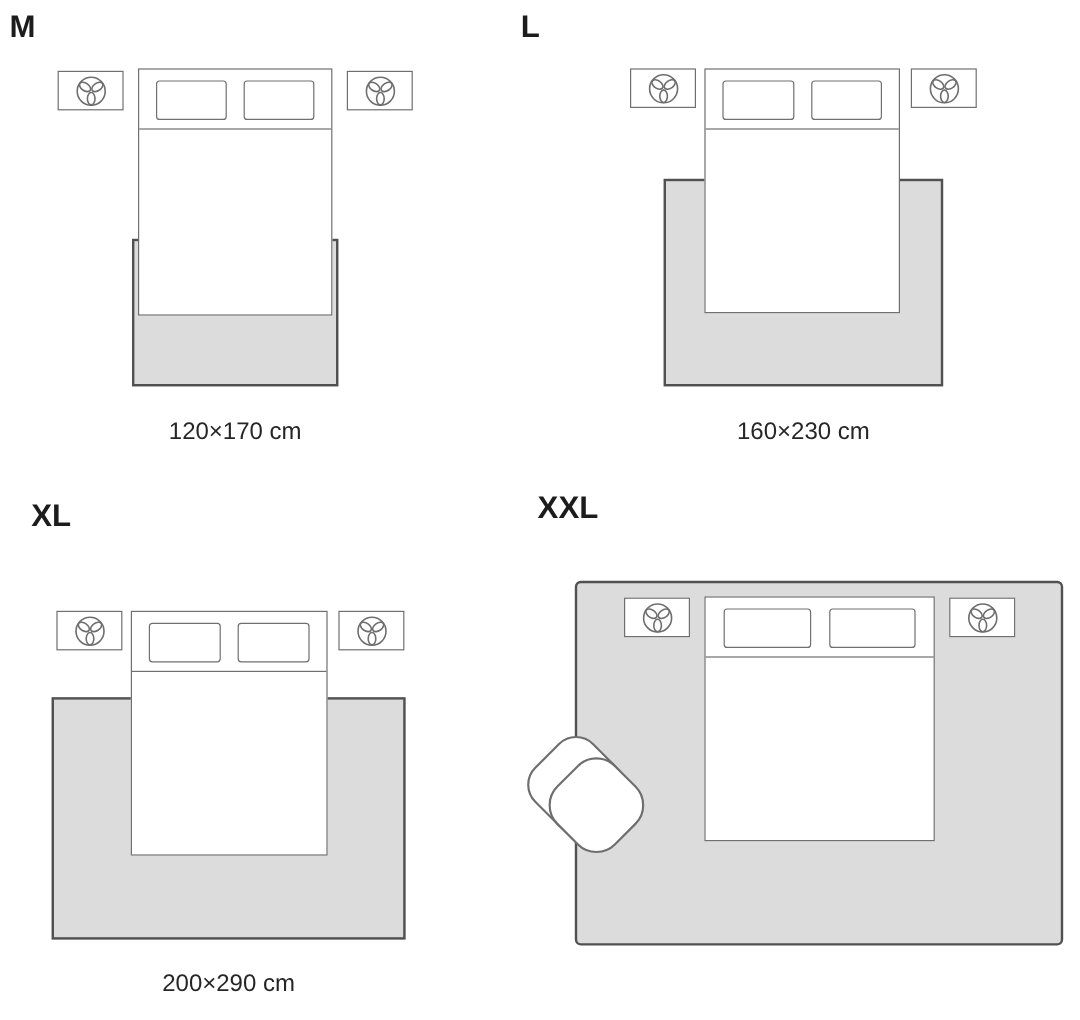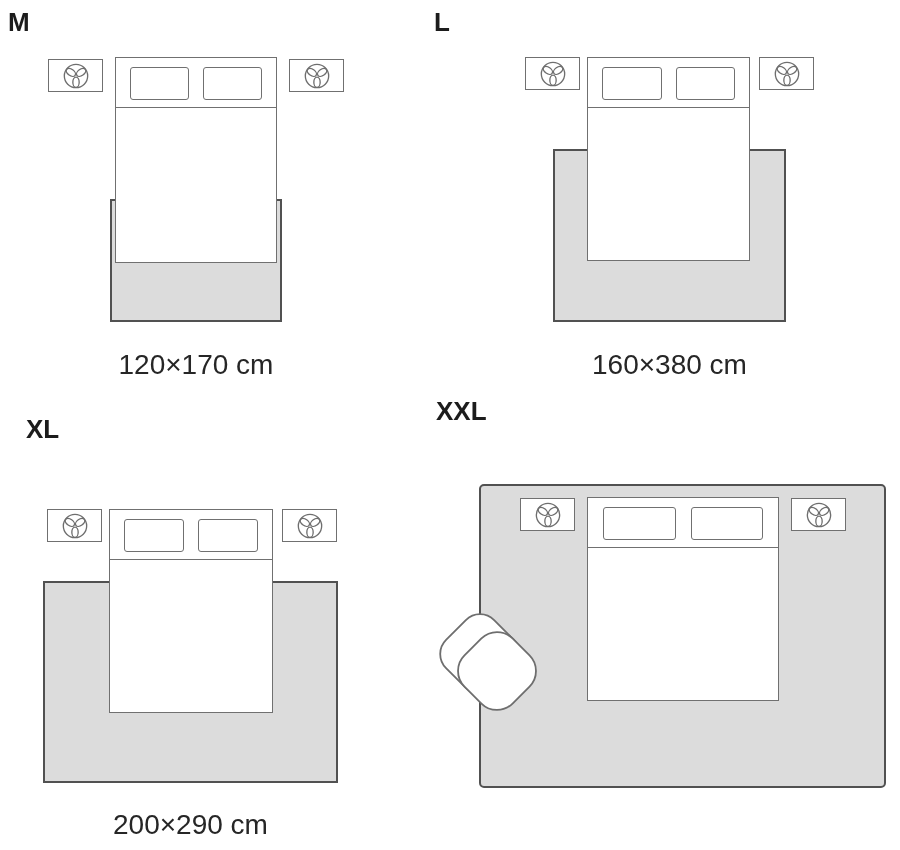--- a/index.html
+++ b/index.html
@@ -5,21 +5,21 @@
   html,body{margin:0;padding:0;background:#ffffff;}
   .canvas{
     position:relative;width:900px;height:850px;background:#ffffff;overflow:hidden;
     font-family:"Liberation Sans",sans-serif;color:#1c1c1c;
   }
   .quadrant{position:absolute;inset:0;}
   .q-label{
     position:absolute;font-size:26px;font-weight:700;line-height:1.2;color:#1c1c1c;
   }
   .dim-label{
-    position:absolute;font-size:28px;font-weight:400;line-height:1.2;color:#262626;
+    position:absolute;font-size:20px;font-weight:400;line-height:1.2;color:#262626;
     text-align:center;
   }
   .rug{
     position:absolute;background:#dcdcdc;border:2px solid #515151;box-sizing:border-box;z-index:1;
   }
   .rug.rounded{border-radius:5px;}
   .bed{
     position:absolute;background:#ffffff;border:1.5px solid #707070;box-sizing:border-box;z-index:2;
   }
   .headboard{
@@ -98,21 +98,21 @@
       </svg>
     </div>
 
     <div class="bed" style="left:587px;top:57px;width:163px;height:204px;">
       <div class="headboard">
         <div class="pillow"></div>
         <div class="pillow"></div>
       </div>
     </div>
 
-    <div class="dim-label" style="left:553px;top:348px;width:233px;">160×380 cm</div>
+    <div class="dim-label" style="left:553px;top:348px;width:233px;">160×230 cm</div>
   </section>
 
   <section class="quadrant">
     <h2 class="q-label" style="left:8px;top:396px;margin:18px;">XL</h2>
 
     <div class="rug" style="left:43px;top:581px;width:295px;height:202px;"></div>
 
     <div class="nightstand" style="left:47px;top:509px;">
       <svg class="plant" viewBox="0 0 36 36" width="30" height="30">
         <circle cx="18" cy="18" r="14"></circle>
@@ -134,21 +134,21 @@
       <div class="headboard">
         <div class="pillow"></div>
         <div class="pillow"></div>
       </div>
     </div>
 
     <div class="dim-label" style="left:43px;top:808px;width:295px;">200×290 cm</div>
   </section>
 
   <section class="quadrant">
-    <h2 class="q-label" style="left:436px;top:396px;margin:0;">XXL</h2>
+    <h2 class="q-label" style="left:436px;top:396px;margin:12px;">XXL</h2>
 
     <div class="rug rounded" style="left:479px;top:484px;width:407px;height:304px;"></div>
 
     <div class="nightstand" style="left:520px;top:498px;">
       <svg class="plant" viewBox="0 0 36 36" width="30" height="30">
         <circle cx="18" cy="18" r="14"></circle>
         <ellipse cx="18" cy="10.5" rx="3.8" ry="6.2" transform="rotate(-55 18 18)"></ellipse>
         <ellipse cx="18" cy="10.5" rx="3.8" ry="6.2" transform="rotate(55 18 18)"></ellipse>
         <ellipse cx="18" cy="10.5" rx="3.8" ry="6.2" transform="rotate(180 18 18)"></ellipse>
       </svg>

